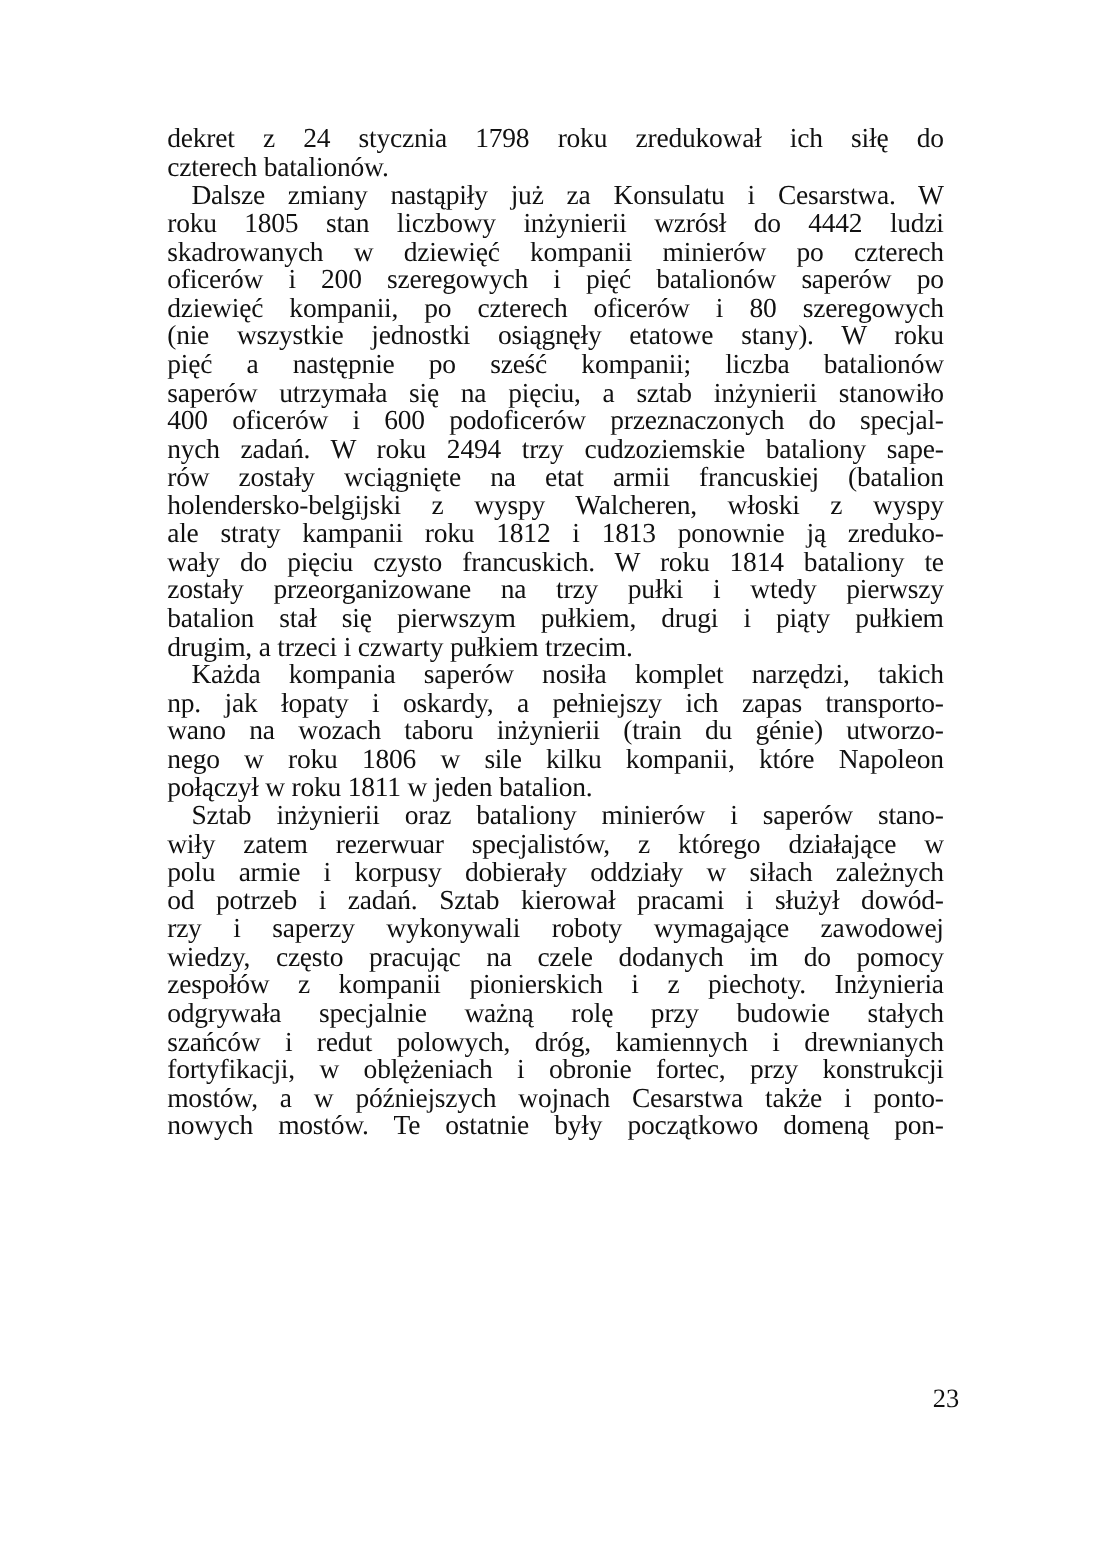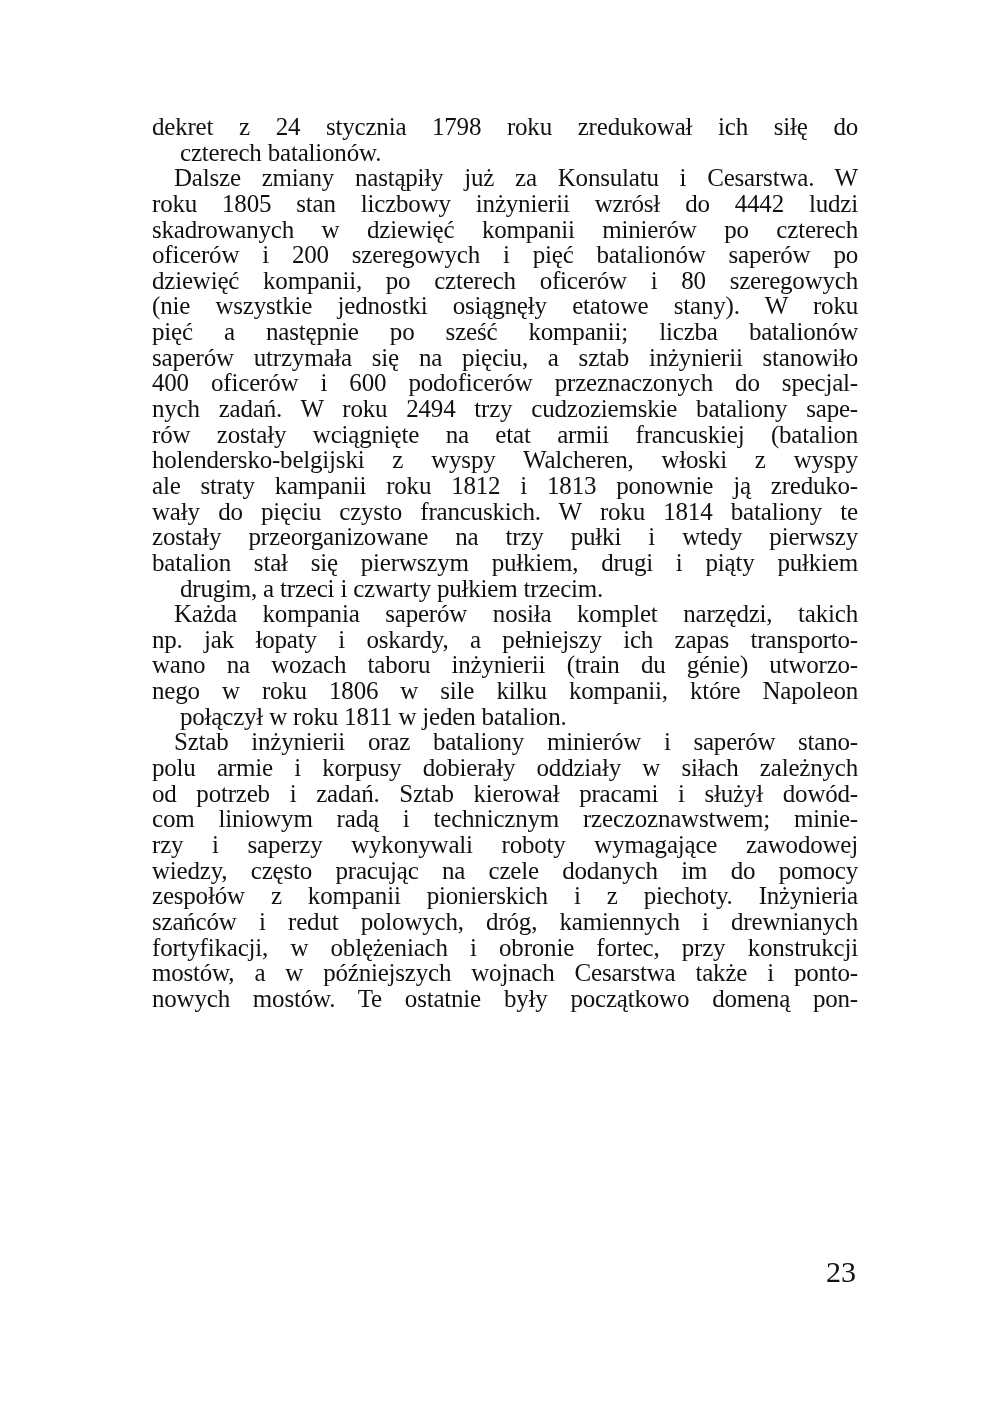--- a/index.html
+++ b/index.html
@@ -28,31 +28,30 @@
       font-size: 25px;
       white-space: nowrap;
       text-align: justify;
       text-align-last: justify;
       transform-origin: left center;
       letter-spacing: -0.2px;
       font-family: Liberation Serif, serif;
     }
     .line.last {
       text-align-last: left;
-      margin-left: 28px;
     }
     .line.indent {
       padding-left: 22px;
       box-sizing: border-box;
     }
     .page-number {
       position: absolute;
-      left: 826px;
+      left: 848px;
       top: 1257px;
-      font-size: 30px;
+      font-size: 24px;
       line-height: 30px;
     }
   </style>
 </head>
 <body>
 
 <div class="page" id="page-body">
     <div>
       <span class="line">dekret z 24 stycznia 1798 roku zredukował ich siłę do</span>
       <span class="line last">czterech batalionów.</span>
@@ -78,26 +77,27 @@
     </div>
     <div>
       <span class="line indent">Każda kompania saperów nosiła komplet narzędzi, takich</span>
       <span class="line">np. jak łopaty i oskardy, a pełniejszy ich zapas transporto-</span>
       <span class="line">wano na wozach taboru inżynierii (train du génie) utworzo-</span>
       <span class="line">nego w roku 1806 w sile kilku kompanii, które Napoleon</span>
       <span class="line last">połączył w roku 1811 w jeden batalion.</span>
     </div>
     <div>
       <span class="line indent">Sztab inżynierii oraz bataliony minierów i saperów stano-</span>
+      <span class="line">wiły zatem rezerwuar specjalistów, z którego działające w</span>
       <span class="line">polu armie i korpusy dobierały oddziały w siłach zależnych</span>
       <span class="line">od potrzeb i zadań. Sztab kierował pracami i służył dowód-</span>
-      <span class="line">com liniowym radą i technicznym rzeczoznawstwem; minie-</span>
       <span class="line">rzy i saperzy wykonywali roboty wymagające zawodowej</span>
       <span class="line">wiedzy, często pracując na czele dodanych im do pomocy</span>
       <span class="line">zespołów z kompanii pionierskich i z piechoty. Inżynieria</span>
+      <span class="line">odgrywała specjalnie ważną rolę przy budowie stałych</span>
       <span class="line">szańców i redut polowych, dróg, kamiennych i drewnianych</span>
       <span class="line">fortyfikacji, w oblężeniach i obronie fortec, przy konstrukcji</span>
       <span class="line">mostów, a w późniejszych wojnach Cesarstwa także i ponto-</span>
       <span class="line">nowych mostów. Te ostatnie były początkowo domeną pon-</span>
     </div>
   </div>
 
 <div class="page-number">23</div>
 
 </body></html>

